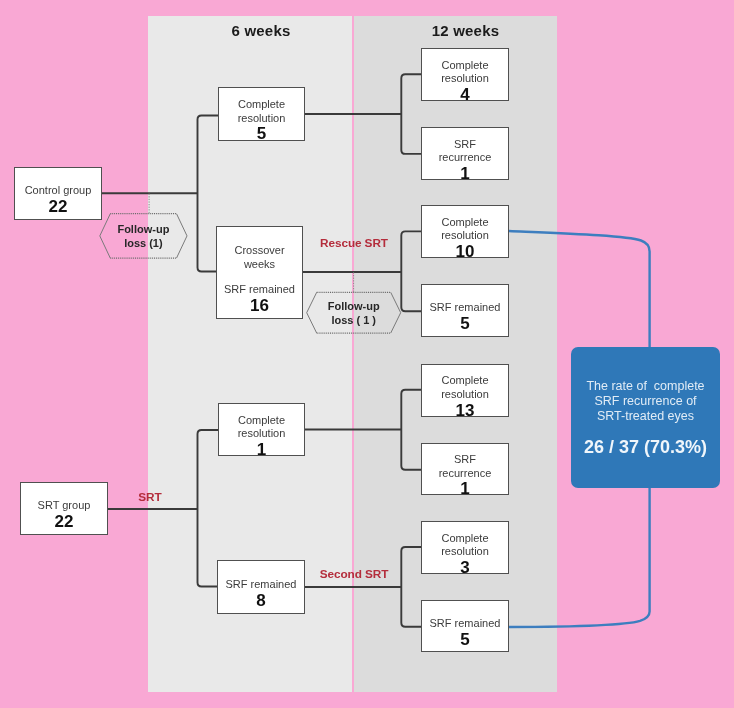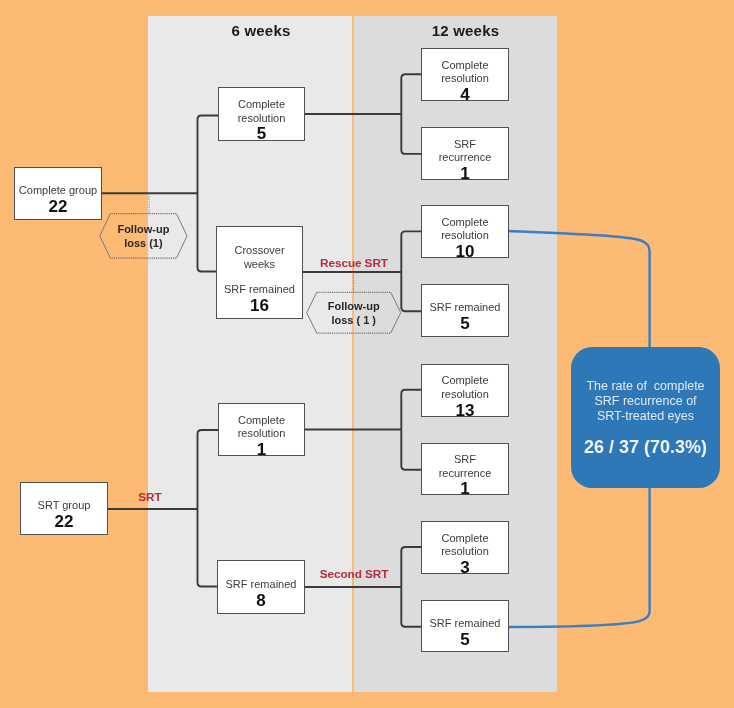--- a/index.html
+++ b/index.html
@@ -1,36 +1,36 @@
 <!DOCTYPE html>
 <html><head>
 <meta charset="utf-8">
 <title>SRT study flow diagram</title>
 <style>
   html,body{margin:0;padding:0;background:#ffffff;}
   body{width:734px;height:708px;overflow:hidden;
        font-family:"Liberation Sans",sans-serif;
        -webkit-font-smoothing:antialiased;}
-  #stage{position:relative;width:734px;height:708px;background:#fdba74;}
+  #stage{position:relative;width:734px;height:708px;background:#f9a8d4;}
   .band{position:absolute;}
   .band-label{position:absolute;font-weight:bold;font-size:15px;color:#1b1b1b;
               text-align:center;letter-spacing:0.2px;}
   svg#wires{position:absolute;left:0;top:0;width:734px;height:708px;pointer-events:none;}
   .node{position:absolute;background:#ffffff;border:1.5px solid #505050;box-sizing:border-box;
         display:flex;flex-direction:column;align-items:center;justify-content:center;
         padding-top:13px;}
   .node .cap{font-size:11px;color:#3b3b3b;line-height:13.7px;text-align:center;white-space:nowrap;}
   .node .cap.blank{height:11.6px;}
   .node .num{font-size:17px;font-weight:bold;color:#111111;line-height:17.5px;}
   .hexlabel{position:absolute;display:flex;flex-direction:column;align-items:center;
             justify-content:center;font-size:11px;font-weight:bold;color:#272727;
             line-height:14px;text-align:center;white-space:nowrap;}
   .edgelabel{position:absolute;color:#b42d3c;font-weight:bold;font-size:11.8px;
              white-space:nowrap;transform:translate(-50%,-50%);letter-spacing:-0.1px;}
-  .summary{position:absolute;border-radius:21px;display:flex;flex-direction:column;
+  .summary{position:absolute;border-radius:7px;display:flex;flex-direction:column;
            align-items:center;justify-content:center;padding-top:2px;box-sizing:border-box;}
   .summary .s1{font-size:12.5px;line-height:15.2px;text-align:center;color:#e1ecf6;white-space:pre;}
   .summary .s2{font-size:18px;font-weight:bold;color:#f0f6fb;margin-top:13px;white-space:nowrap;}
 </style>
 </head>
 <body>
 
 <div id="stage">
   <div class="band" style="left:148px;top:16px;width:204px;height:676px;background:#e9e9e9;"></div>
   <div class="band" style="left:354px;top:16px;width:203px;height:676px;background:#dcdcdc;"></div>
@@ -52,21 +52,21 @@
     <path d="M 110.3 213.7 L 99.8 235.9 L 110.3 258.1 M 176.5 213.7 L 187 235.9 L 176.5 258.1" fill="none" stroke="#7a7a7a" stroke-width="1"></path>
     <path d="M 110.3 213.7 L 176.5 213.7 M 110.3 258.1 L 176.5 258.1" fill="none" stroke="#6b6b6b" stroke-width="1.2" stroke-dasharray="1 0.9"></path>
     <path d="M 316.7 292.3 L 306.7 312.7 L 316.7 333.1 M 390.7 292.3 L 400.7 312.7 L 390.7 333.1" fill="none" stroke="#7a7a7a" stroke-width="1"></path>
     <path d="M 316.7 292.3 L 390.7 292.3 M 316.7 333.1 L 390.7 333.1" fill="none" stroke="#6b6b6b" stroke-width="1.2" stroke-dasharray="1 0.9"></path>
     <path d="M 149.1 193.6 L 149.1 213.7" fill="none" stroke="#8a8a8a" stroke-width="1" stroke-dasharray="1.3 1.3"></path>
     <path d="M 353.6 272.4 L 353.6 292.3" fill="none" stroke="#8a8a8a" stroke-width="1" stroke-dasharray="1.3 1.3"></path>
     <path d="M 509 231.0 C 570 233.6 626 235.5 641 240.5 C 647.5 242.8 649.6 246 649.6 251.5 L 649.6 611.5 C 649.6 615.5 647.3 618.5 640 620.9 C 623 626 570 626.9 509 627.0" fill="none" stroke="#3d7ebf" stroke-width="2.4"></path>
   </svg>
   <div id="nodes-layer">
     <div class="node" style="left:14px;top:167px;width:88px;height:53px;">
-      <div class="cap">Complete group</div>
+      <div class="cap">Control group</div>
       <div class="num">22</div>
     </div>
     <div class="node" style="left:20px;top:482px;width:88px;height:53px;">
       <div class="cap">SRT group</div>
       <div class="num">22</div>
     </div>
     <div class="node" style="left:218px;top:87px;width:87px;height:54px;">
       <div class="cap">Complete</div>
       <div class="cap">resolution</div>
       <div class="num">5</div>
@@ -131,21 +131,21 @@
       <div>Follow-up</div>
       <div>loss (1)</div>
     </div>
     <div class="hexlabel" style="left:306.7px;top:292.3px;width:94.0px;height:40.8px;">
       <div>Follow-up</div>
       <div>loss ( 1 )</div>
     </div>
   </div>
   <div id="label-layer">
     <div class="edgelabel" style="left:150px;top:497px;">SRT</div>
-    <div class="edgelabel" style="left:354px;top:263px;">Rescue SRT</div>
+    <div class="edgelabel" style="left:354px;top:243px;">Rescue SRT</div>
     <div class="edgelabel" style="left:354px;top:574px;">Second SRT</div>
   </div>
   <div class="summary" style="left:571px;top:347px;width:149px;height:141px;background:#2f78b8;">
     <div class="s1">The rate of  complete</div>
     <div class="s1">SRF recurrence of</div>
     <div class="s1">SRT-treated eyes</div>
     <div class="s2">26 / 37 (70.3%)</div>
   </div>
 </div>
 

